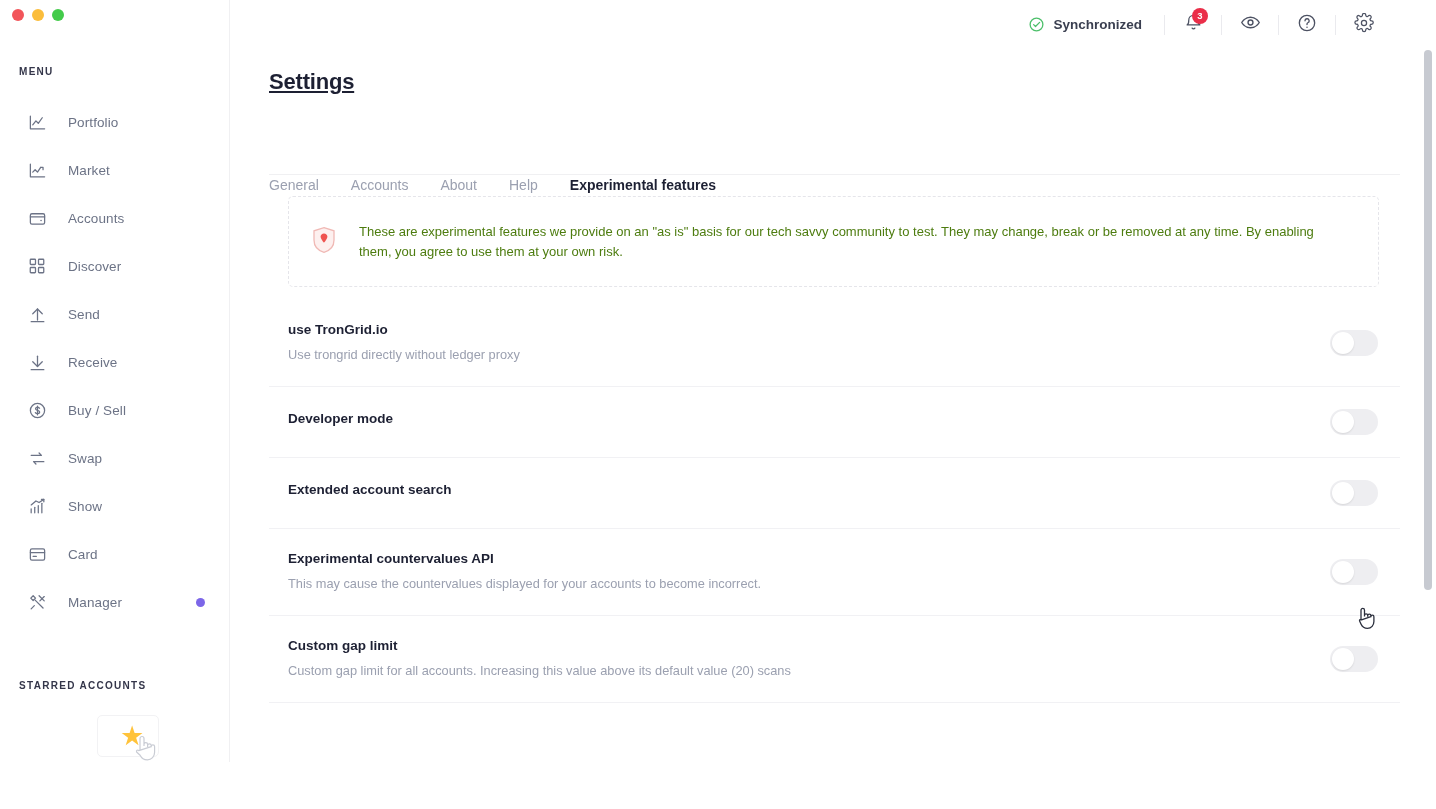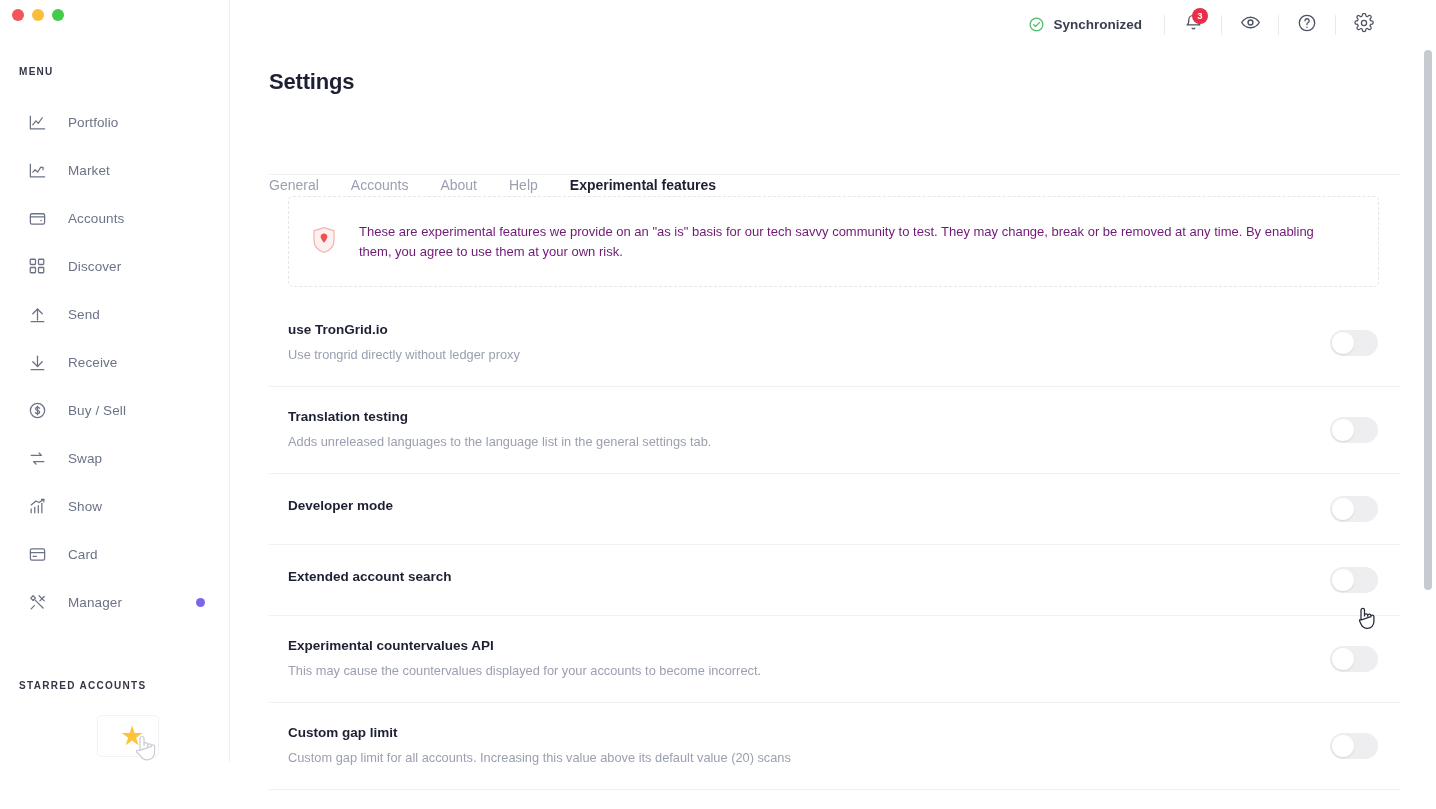--- a/index.html
+++ b/index.html
@@ -179,20 +179,21 @@
     padding: 0 3px;
   }
 
   .page-title {
     position: absolute;
     top: 69px; left: 39px;
     font-size: 22px;
     font-weight: 700;
     color: #1d2033;
     letter-spacing: -0.2px;
+    text-decoration: underline;
   }
 
   .tabs {
     position: absolute;
     top: 137px; left: 39px; right: 36px;
     height: 38px;
     display: flex;
     align-items: flex-start;
     border-bottom: 1px solid #f0f0f2;
   }
@@ -228,21 +229,21 @@
     display: flex;
     align-items: center;
     padding: 16px 28px 16px 22px;
     gap: 22px;
     background: #ffffff;
   }
   .disclaimer .shield { flex: 0 0 26px; }
   .disclaimer .text {
     font-size: 13px;
     line-height: 20px;
-    color: #701a75;
+    color: #4d7c0f;
     max-width: 990px;
   }
 
   .rows {
     position: absolute;
     top: 300px; left: 39px; right: 36px;
     bottom: 0;
   }
   .row {
     display: flex;
@@ -551,29 +552,20 @@
       <div class="row">
         <div class="row-texts">
           <div class="row-title">use TronGrid.io</div>
           <div class="row-desc">Use trongrid directly without ledger proxy</div>
         </div>
         <div class="toggle">
             <span class="knob"></span>
           </div>
       </div>
 
-      <div class="row">
-        <div class="row-texts">
-          <div class="row-title">Translation testing</div>
-          <div class="row-desc">Adds unreleased languages to the language list in the general settings tab.</div>
-        </div>
-        <div class="toggle">
-            <span class="knob"></span>
-          </div>
-      </div>
 
       <div class="row">
         <div class="row-texts">
           <div class="row-title">Developer mode</div>
         </div>
         <div class="toggle">
             <span class="knob"></span>
           </div>
       </div>
 

